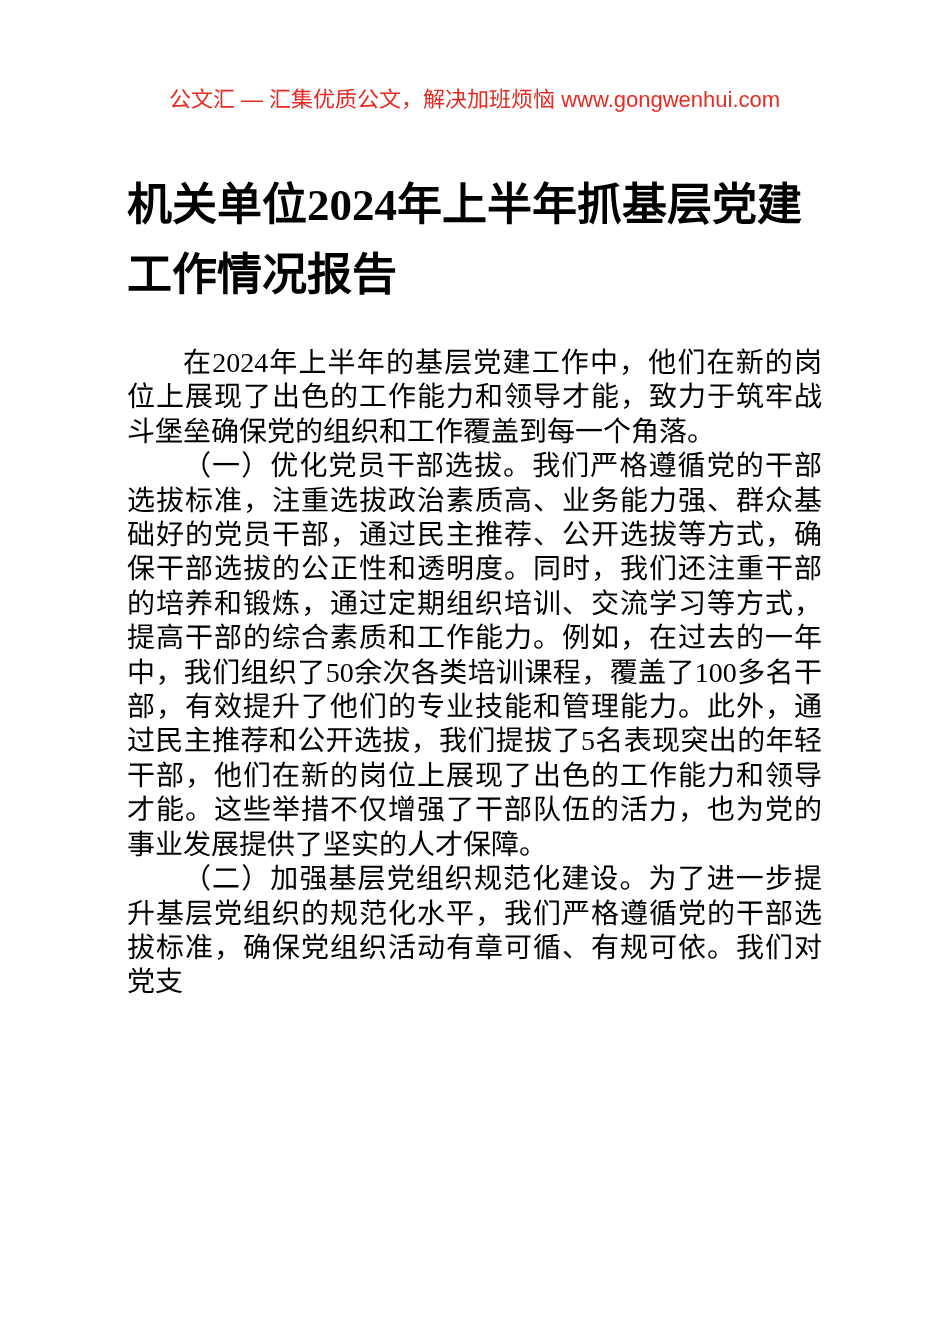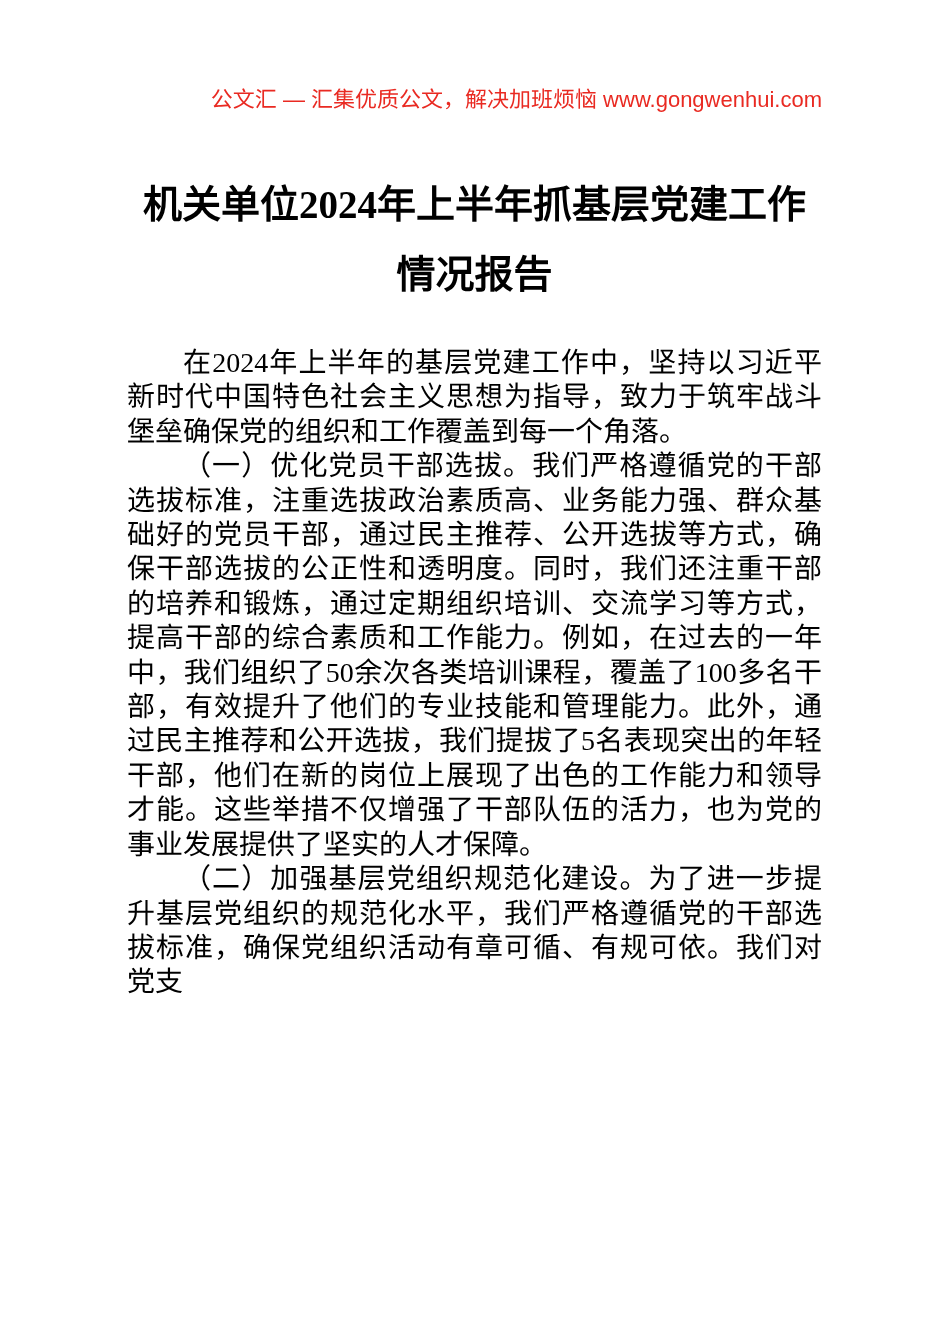--- a/index.html
+++ b/index.html
@@ -16,33 +16,33 @@
     position: relative;
     width: 950px;
     height: 1344px;
     box-sizing: border-box;
     padding: 0 128px 0 127px;
     background: #ffffff;
     overflow: hidden;
   }
   .watermark {
     margin-top: 86px;
-    text-align: right;
+    text-align: center;
     font-family: "Liberation Sans", "DejaVu Sans", sans-serif;
     font-size: 22px;
     line-height: 28px;
     white-space: nowrap;
   }
   .doc-title {
     margin: 56px 0 0 0;
     font-family: "Liberation Serif", "DejaVu Serif", serif;
     font-weight: 700;
-    font-size: 39px;
+    font-size: 45px;
     line-height: 70px;
-    text-align: center;
+    text-align: left;
     color: #000000;
   }
   .doc-body {
     margin-top: 36px;
     font-family: "Liberation Serif", "DejaVu Serif", serif;
     font-size: 28px;
     line-height: 34.4px;
     color: #000000;
     text-align: justify;
   }
@@ -59,18 +59,18 @@
 </head>
 <body>
 
 <div class="page">
 
   <div class="watermark" style="color: rgb(233, 42, 34);">公文汇 — 汇集优质公文，解决加班烦恼 www.gongwenhui.com</div>
 
   <h1 class="doc-title">机关单位2024年上半年抓基层党建工作情况报告</h1>
 
   <div class="doc-body">
-    <p class="para">在2024年上半年的基层党建工作中，坚持以习近平新时代中国特色社会主义思想为指导，致力于筑牢战斗堡垒确保党的组织和工作覆盖到每一个角落。</p>
+    <p class="para">在2024年上半年的基层党建工作中，他们在新的岗位上展现了出色的工作能力和领导才能，致力于筑牢战斗堡垒确保党的组织和工作覆盖到每一个角落。</p>
     <p class="para">（一）优化党员干部选拔。我们严格遵循党的干部选拔标准，注重选拔政治素质高、业务能力强、群众基础好的党员干部，通过民主推荐、公开选拔等方式，确保干部选拔的公正性和透明度。同时，我们还注重干部的培养和锻炼，通过定期组织培训、交流学习等方式，提高干部的综合素质和工作能力。例如，在过去的一年中，我们组织了50余次各类培训课程，覆盖了100多名干部，有效提升了他们的专业技能和管理能力。此外，通过民主推荐和公开选拔，我们提拔了5名表现突出的年轻干部，他们在新的岗位上展现了出色的工作能力和领导才能。这些举措不仅增强了干部队伍的活力，也为党的事业发展提供了坚实的人才保障。</p>
     <p class="para">（二）加强基层党组织规范化建设。为了进一步提升基层党组织的规范化水平，我们严格遵循党的干部选拔标准，确保党组织活动有章可循、有规可依。我们对党支</p>
   </div>
 
 </div>
 
 </body></html>

